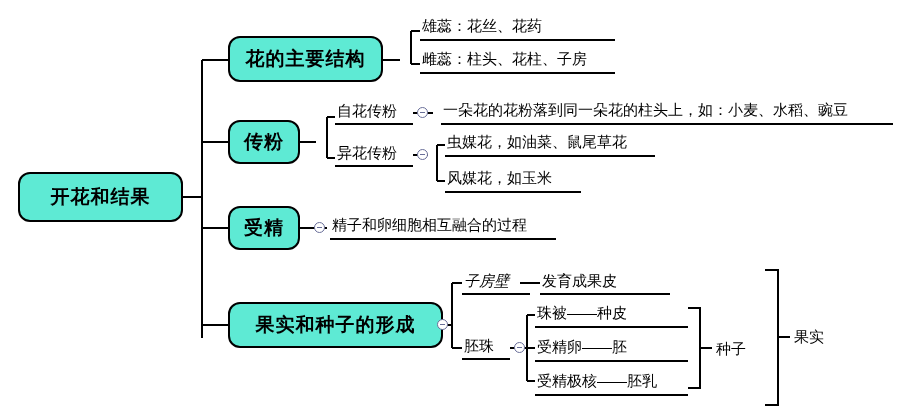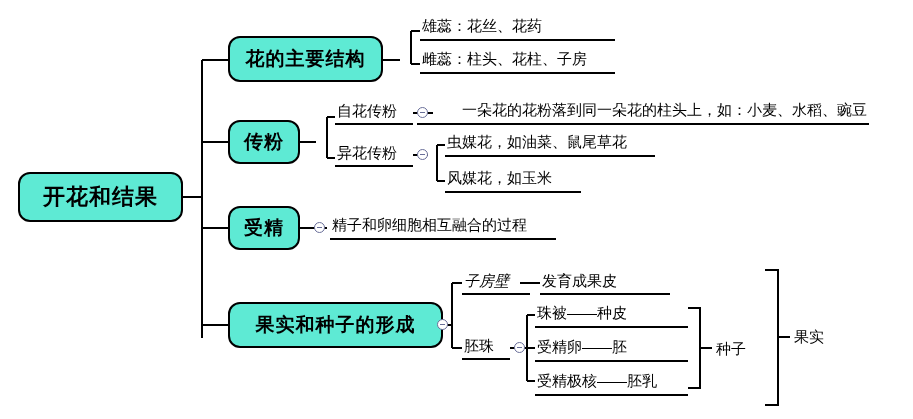--- a/index.html
+++ b/index.html
@@ -26,21 +26,21 @@
     align-items: center;
     justify-content: center;
   }
   
   .rnode {
     border: 2px solid #000000;
     border-radius: 12px;
     background: #5eead4;
   }
   .root {
-    font-size: 22px;
+    font-size: 19px;
     font-weight: bold;
     letter-spacing: 1px;
   }
   .lvl1 {
     font-size: 19px;
     font-weight: bold;
     letter-spacing: 1px;
   }
   
   .unode {
@@ -152,21 +152,21 @@
     <span>雌蕊：柱头、花柱、子房</span>
   </div>
 
   <div class="node rnode lvl1" style="left:228px; top:120px; width:72px; height:44px;">
     <span>传粉</span>
   </div>
   <div class="node unode" style="left:335px; top:101px; width:78px; height:24px;">
     <span>自花传粉</span>
   </div>
   <div class="collapse" style="left:417px; top:107px;"></div>
-  <div class="node unode" style="left:417px; top:99px; width:452px; height:26px;justify-content:flex-end;">
+  <div class="node unode" style="left:441px; top:99px; width:452px; height:26px;">
     <span>一朵花的花粉落到同一朵花的柱头上，如：小麦、水稻、豌豆</span>
   </div>
 
   <div class="node unode" style="left:335px; top:143px; width:78px; height:24px;">
     <span>异花传粉</span>
   </div>
   <div class="collapse" style="left:417px; top:149px;"></div>
   <div class="node unode" style="left:445px; top:131px; width:210px; height:26px;">
     <span>虫媒花，如油菜、鼠尾草花</span>
   </div>

